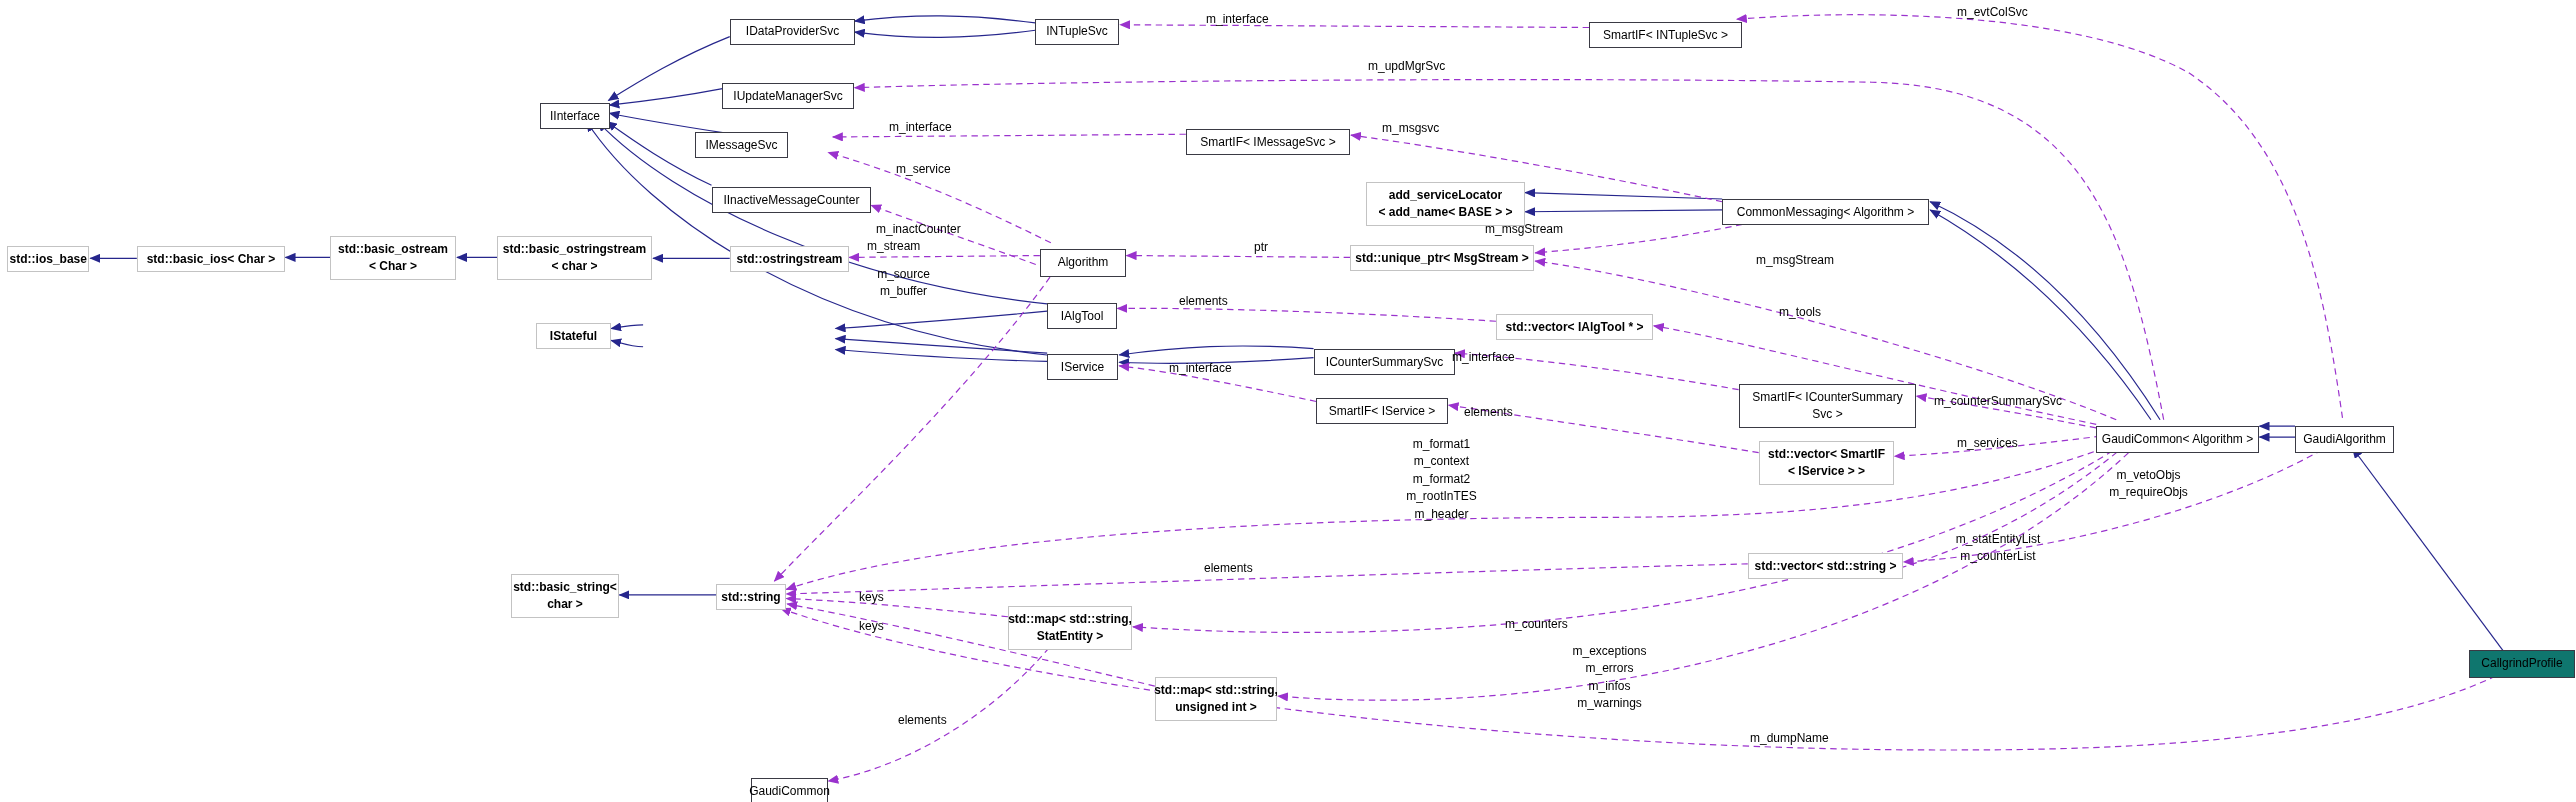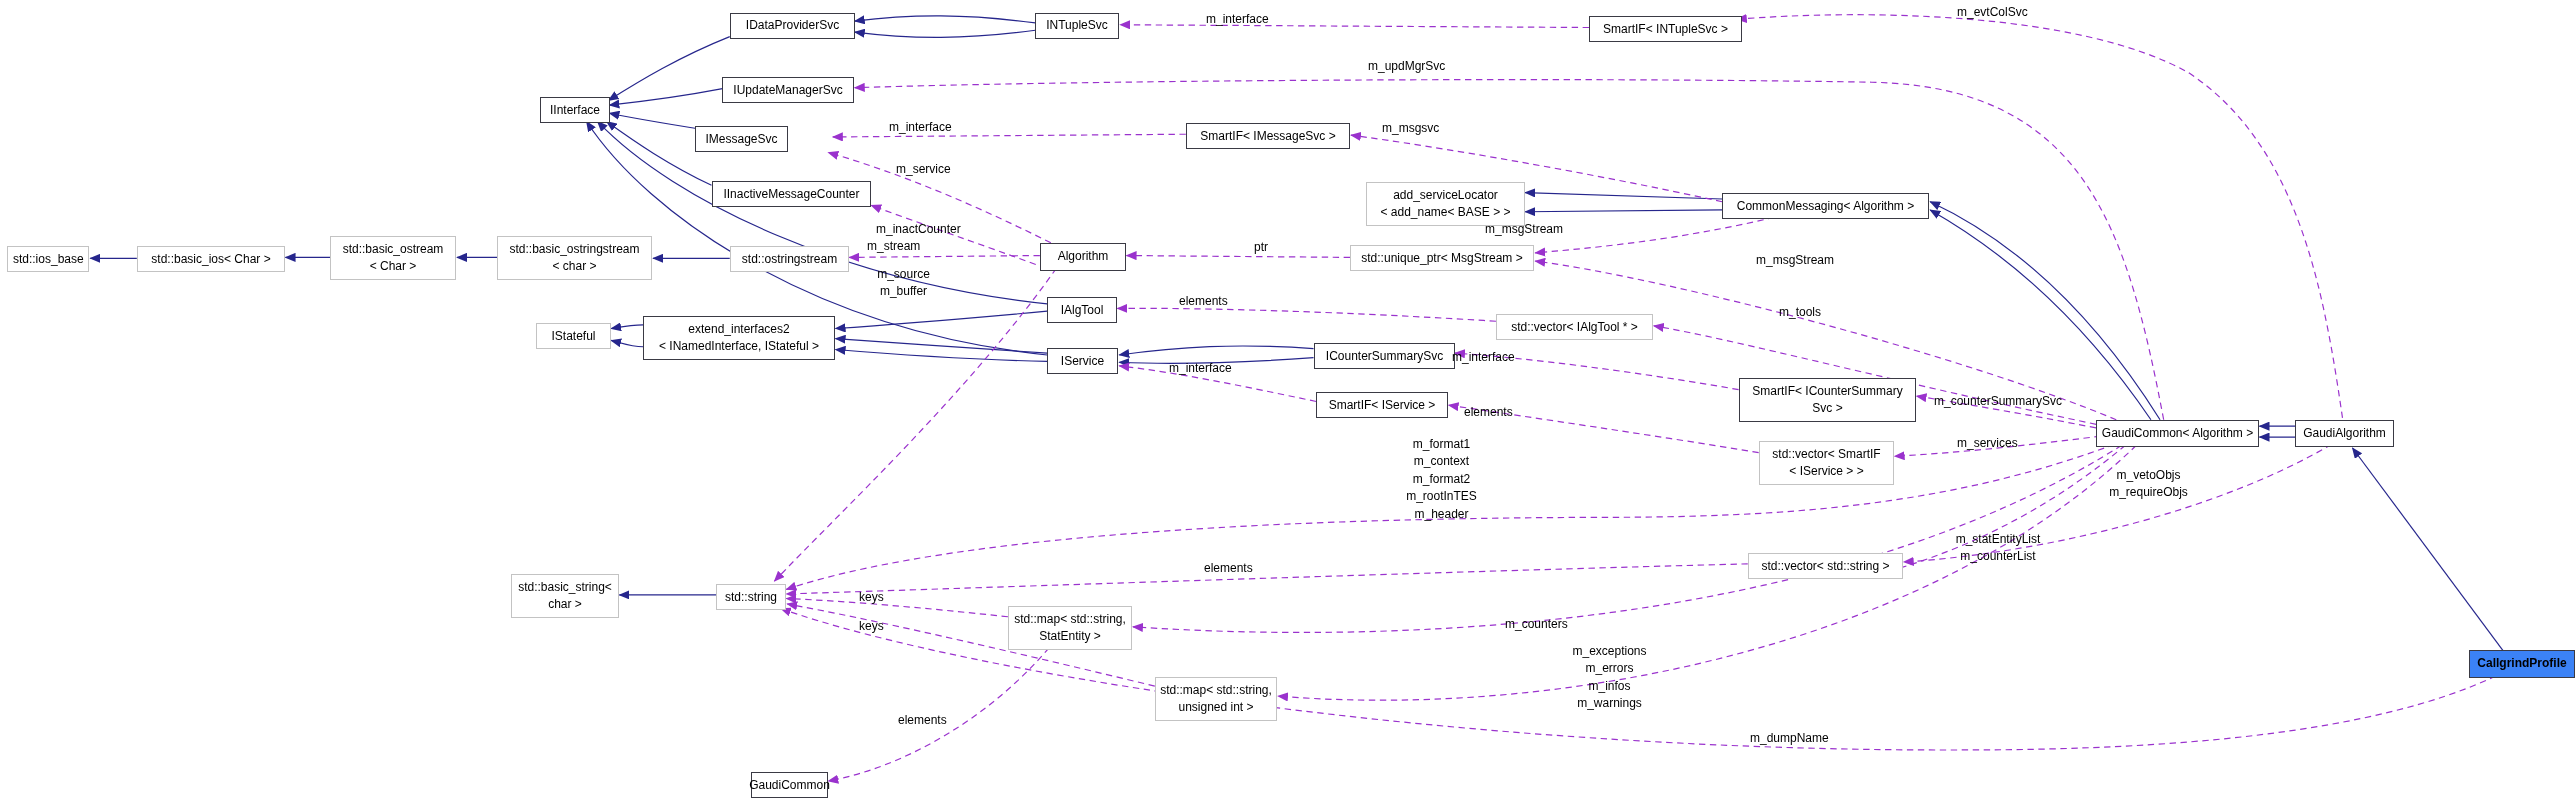--- a/index.html
+++ b/index.html
@@ -1,23 +1,23 @@
 <!DOCTYPE html>
 <html style="font-size:14.6px"><head>
 <meta charset="utf-8">
 <style>
   html,body{margin:0;padding:0;background:#ffffff;}
   #canvas{position:relative;width:2576px;height:803px;background:#ffffff;overflow:hidden;
           font-family:"Liberation Sans","DejaVu Sans",sans-serif;font-size:12px;color:#000;}
   #edges{position:absolute;left:0;top:0;width:2576px;height:803px;}
   .node{position:absolute;background:#fff;display:flex;flex-direction:column;align-items:center;
         justify-content:center;text-align:center;white-space:nowrap;line-height:1.4;z-index:2;}
-  .node.class{border:0.9px solid #3a3a44;}
-  .node.external{border:0.9px solid #c3c3c3;}
-  .node.current{border:0.9px solid #3a3a44;background:#3b82f6;font-weight:bold;}
+  .node.class{border:0.9px solid #3a3a44;margin-top:6px;}
+  .node.external{border:0.9px solid #c3c3c3;font-weight:bold;}
+  .node.current{border:0.9px solid #3a3a44;background:#0f766e;}
   .elabel{position:absolute;z-index:3;text-align:center;white-space:nowrap;line-height:1.45;color:#000;}
   .ln{display:block;font-style:normal;}
   path.inh{fill:none;stroke:#26268c;stroke-width:1.3;}
   path.use{fill:none;stroke:#9a32cd;stroke-width:1.3;stroke-dasharray:7 5;}
 </style>
 </head>
 <body>
 
 <div id="canvas">
 
@@ -146,24 +146,20 @@
     </div>
 <div class="node class" style="left:1047px;top:297px;width:68px;height:24px">
       <i class="ln">IAlgTool</i>
     </div>
 <div class="node external" style="left:1496px;top:314px;width:155px;height:24px">
       <i class="ln">std::vector&lt; IAlgTool * &gt;</i>
     </div>
 <div class="node external" style="left:536px;top:323px;width:73px;height:24px">
       <i class="ln">IStateful</i>
     </div>
-<div class="node class" style="left:643px;top:316px;width:190px;height:42px">
-      <i class="ln">extend_interfaces2</i>
-      <i class="ln">&lt; INamedInterface, IStateful &gt;</i>
-    </div>
 <div class="node class" style="left:1047px;top:348px;width:69px;height:24px">
       <i class="ln">IService</i>
     </div>
 <div class="node class" style="left:1314px;top:343px;width:139px;height:24px">
       <i class="ln">ICounterSummarySvc</i>
     </div>
 <div class="node class" style="left:1316px;top:392px;width:130px;height:24px">
       <i class="ln">SmartIF&lt; IService &gt;</i>
     </div>
 <div class="node class" style="left:1739px;top:378px;width:175px;height:42px">

